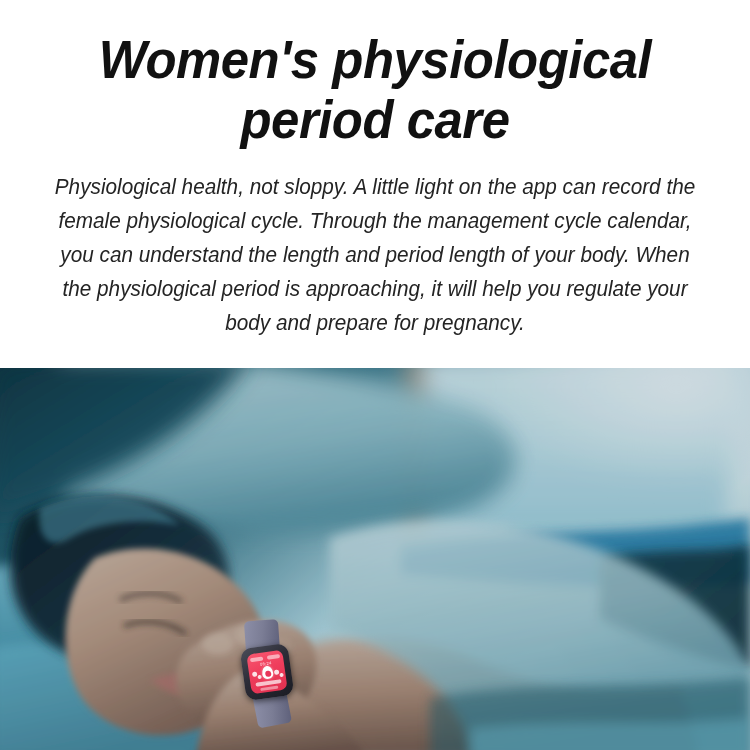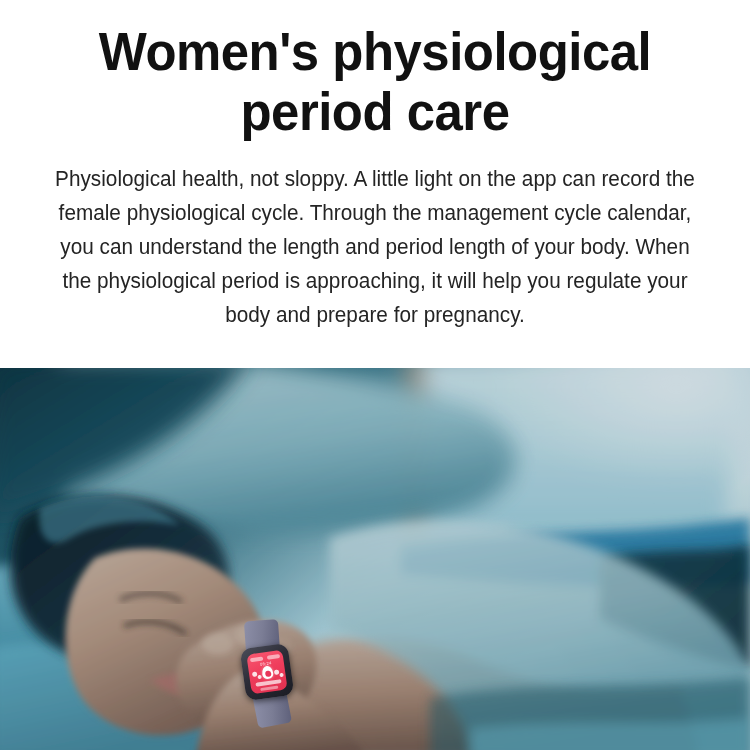--- a/index.html
+++ b/index.html
@@ -23,21 +23,22 @@
 
   
   .text-block {
     position: absolute;
     left: 0;
     top: 0;
     width: 750px;
     height: 368px;
     background: #ffffff;
     box-sizing: border-box;
-    padding: 0 16px;
+    padding: 8px 16px;
+    font-style: italic;
   }
   .headline {
     margin: 0;
     padding-top: 22px;
     text-align: center;
     font-family: "Liberation Sans", sans-serif;
     font-weight: 700;
     font-size: 53px;
     line-height: 60px;
     letter-spacing: -0.5px;

